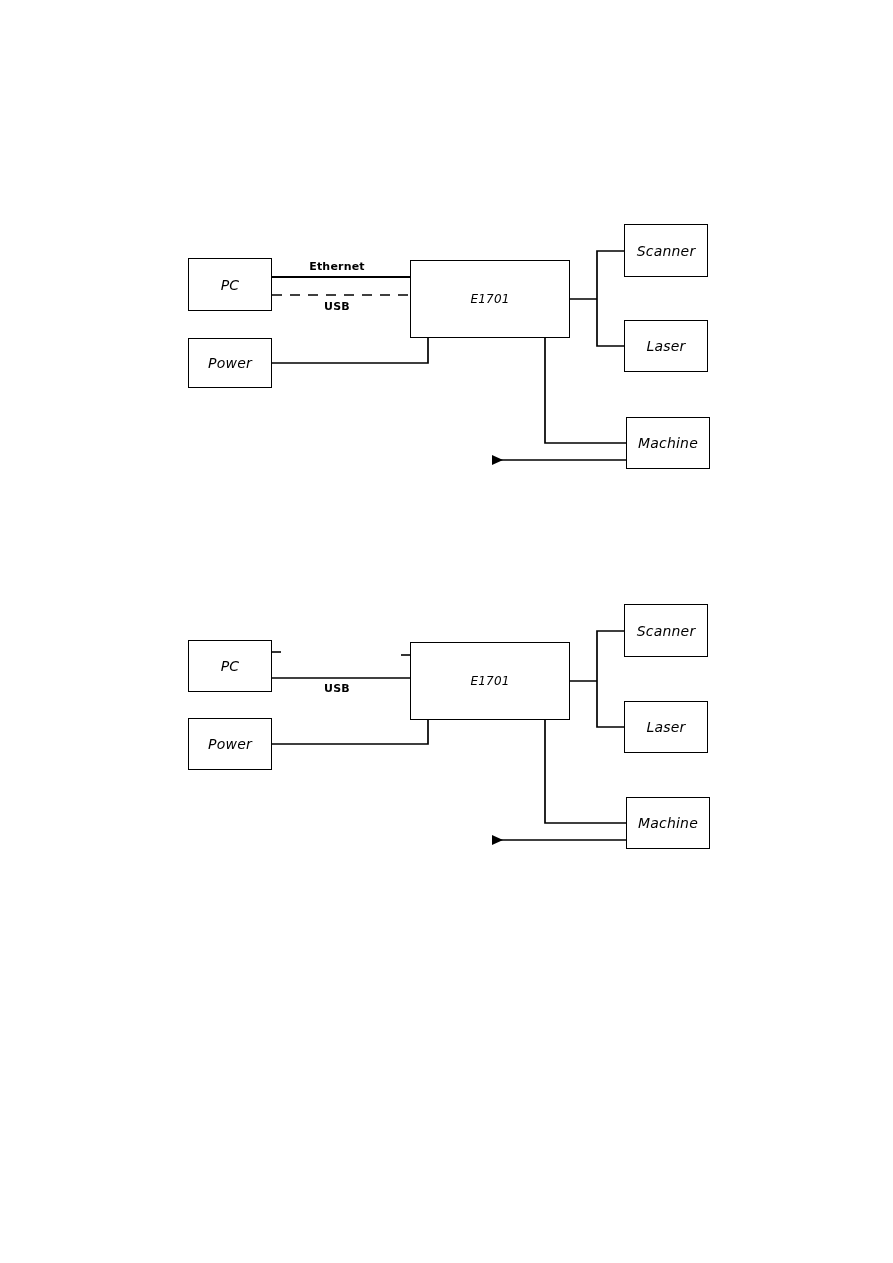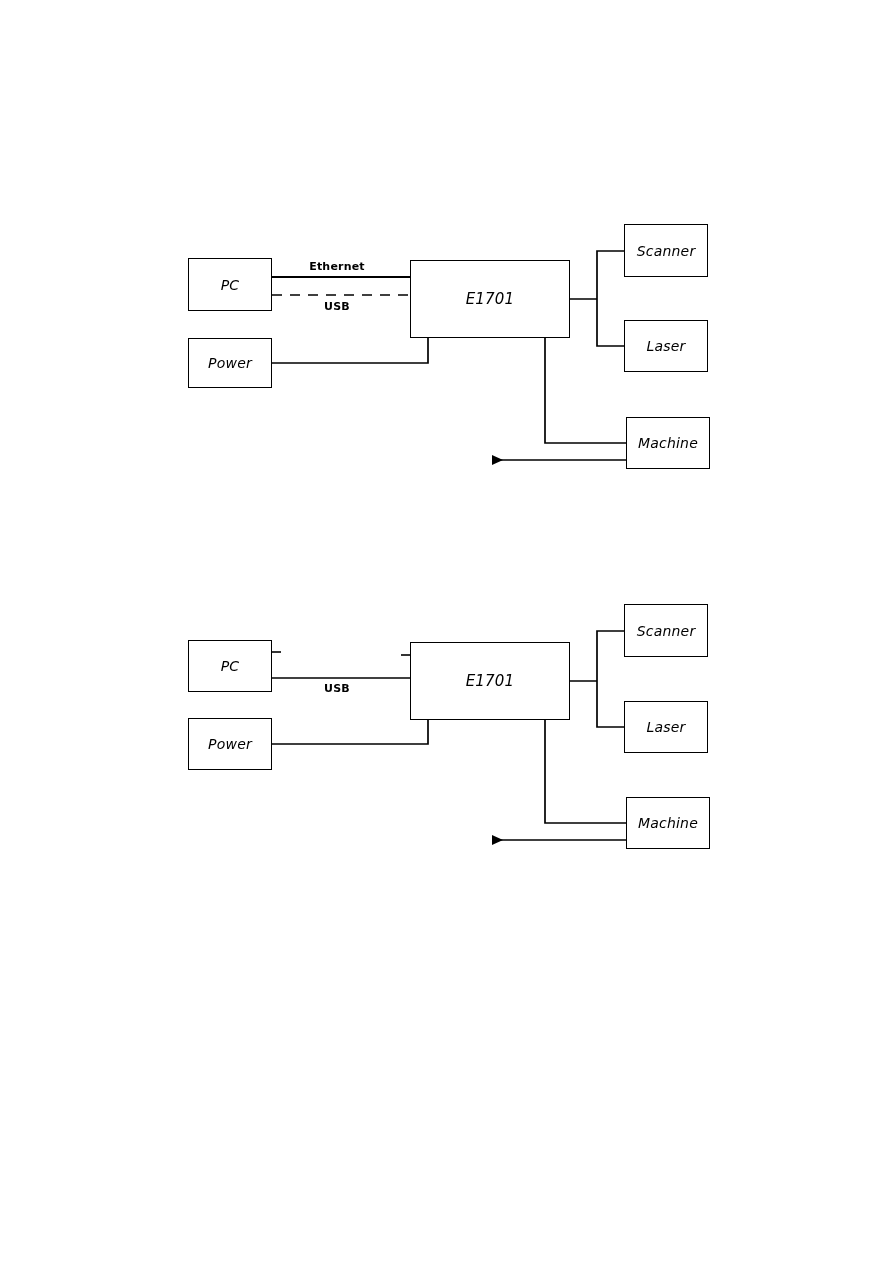--- a/index.html
+++ b/index.html
@@ -19,21 +19,21 @@
     border: 1.7px solid #000000;
     background: #ffffff;
     display: flex;
     align-items: center;
     justify-content: center;
     font-size: 14px;
     letter-spacing: 0.2px;
     white-space: nowrap;
     font-style: italic;
   }
-  .node.big { font-size: 15px; }
+  .node.big { font-size: 12px; }
   .edge-label {
     position: absolute;
     font-size: 11px;
     font-weight: bold;
     letter-spacing: 0.2px;
     transform: translateX(-50%);
     white-space: nowrap;
   }
 </style>
 </head>

